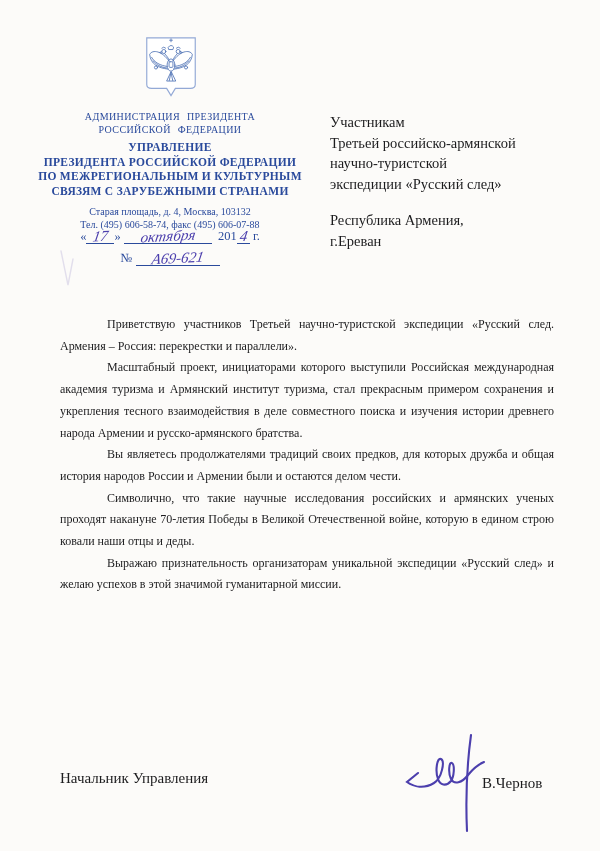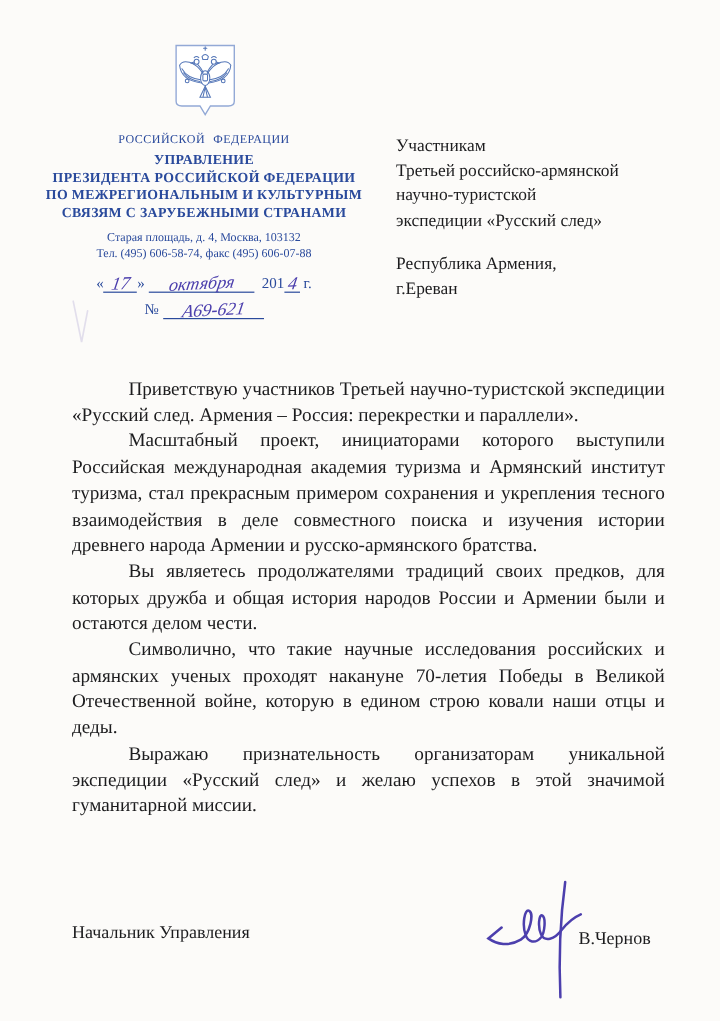--- a/index.html
+++ b/index.html
@@ -53,21 +53,21 @@
   
   .addressee {
     position:absolute; left:330px; top:112px; width:226px;
     text-align:left; font-size:14.5px; line-height:20.5px;
   }
   .addr-loc { margin-top:16px; }
 
   
   .body-text {
     position:absolute; left:60px; top:314px; width:494px;
-    font-size:16px; line-height:21.7px; text-align:justify;
+    font-size:12px; line-height:21.7px; text-align:justify;
   }
   .body-text p { margin:0; text-indent:47px; }
 
   
   .sig-title { position:absolute; left:60px; top:770px; font-size:15px; }
   .sig-name  { position:absolute; left:482px; top:775px; font-size:15px;text-align:center; }
   .sig-scribble { position:absolute; left:404px; top:729px; width:84px; height:108px; }
 </style>
 </head>
 <body>
@@ -104,20 +104,21 @@
 
       <path d="M29 38 L24.5 47.5 H33.5 Z"></path>
       <path d="M29 38.5 L27.2 47 M29 38.5 L30.8 47"></path>
 
       <circle cx="13.5" cy="33.5" r="1.6"></circle>
       <circle cx="44.5" cy="33.5" r="1.6"></circle>
     </g>
   </svg>
 
   <div class="letterhead">
+    <div class="lh-org">АДМИНИСТРАЦИЯ  ПРЕЗИДЕНТА</div>
     <div class="lh-org">РОССИЙСКОЙ  ФЕДЕРАЦИИ</div>
     <div class="lh-dept">УПРАВЛЕНИЕ</div>
     <div class="lh-dept" style="margin-top:0">ПРЕЗИДЕНТА РОССИЙСКОЙ ФЕДЕРАЦИИ</div>
     <div class="lh-dept" style="margin-top:0">ПО МЕЖРЕГИОНАЛЬНЫМ И КУЛЬТУРНЫМ</div>
     <div class="lh-dept" style="margin-top:0">СВЯЗЯМ С ЗАРУБЕЖНЫМИ СТРАНАМИ</div>
     <div class="lh-addr">Старая площадь, д. 4, Москва, 103132</div>
     <div class="lh-addr" style="margin-top:0">Тел. (495) 606-58-74, факс (495) 606-07-88</div>
   </div>
 
   <div class="dateline">

